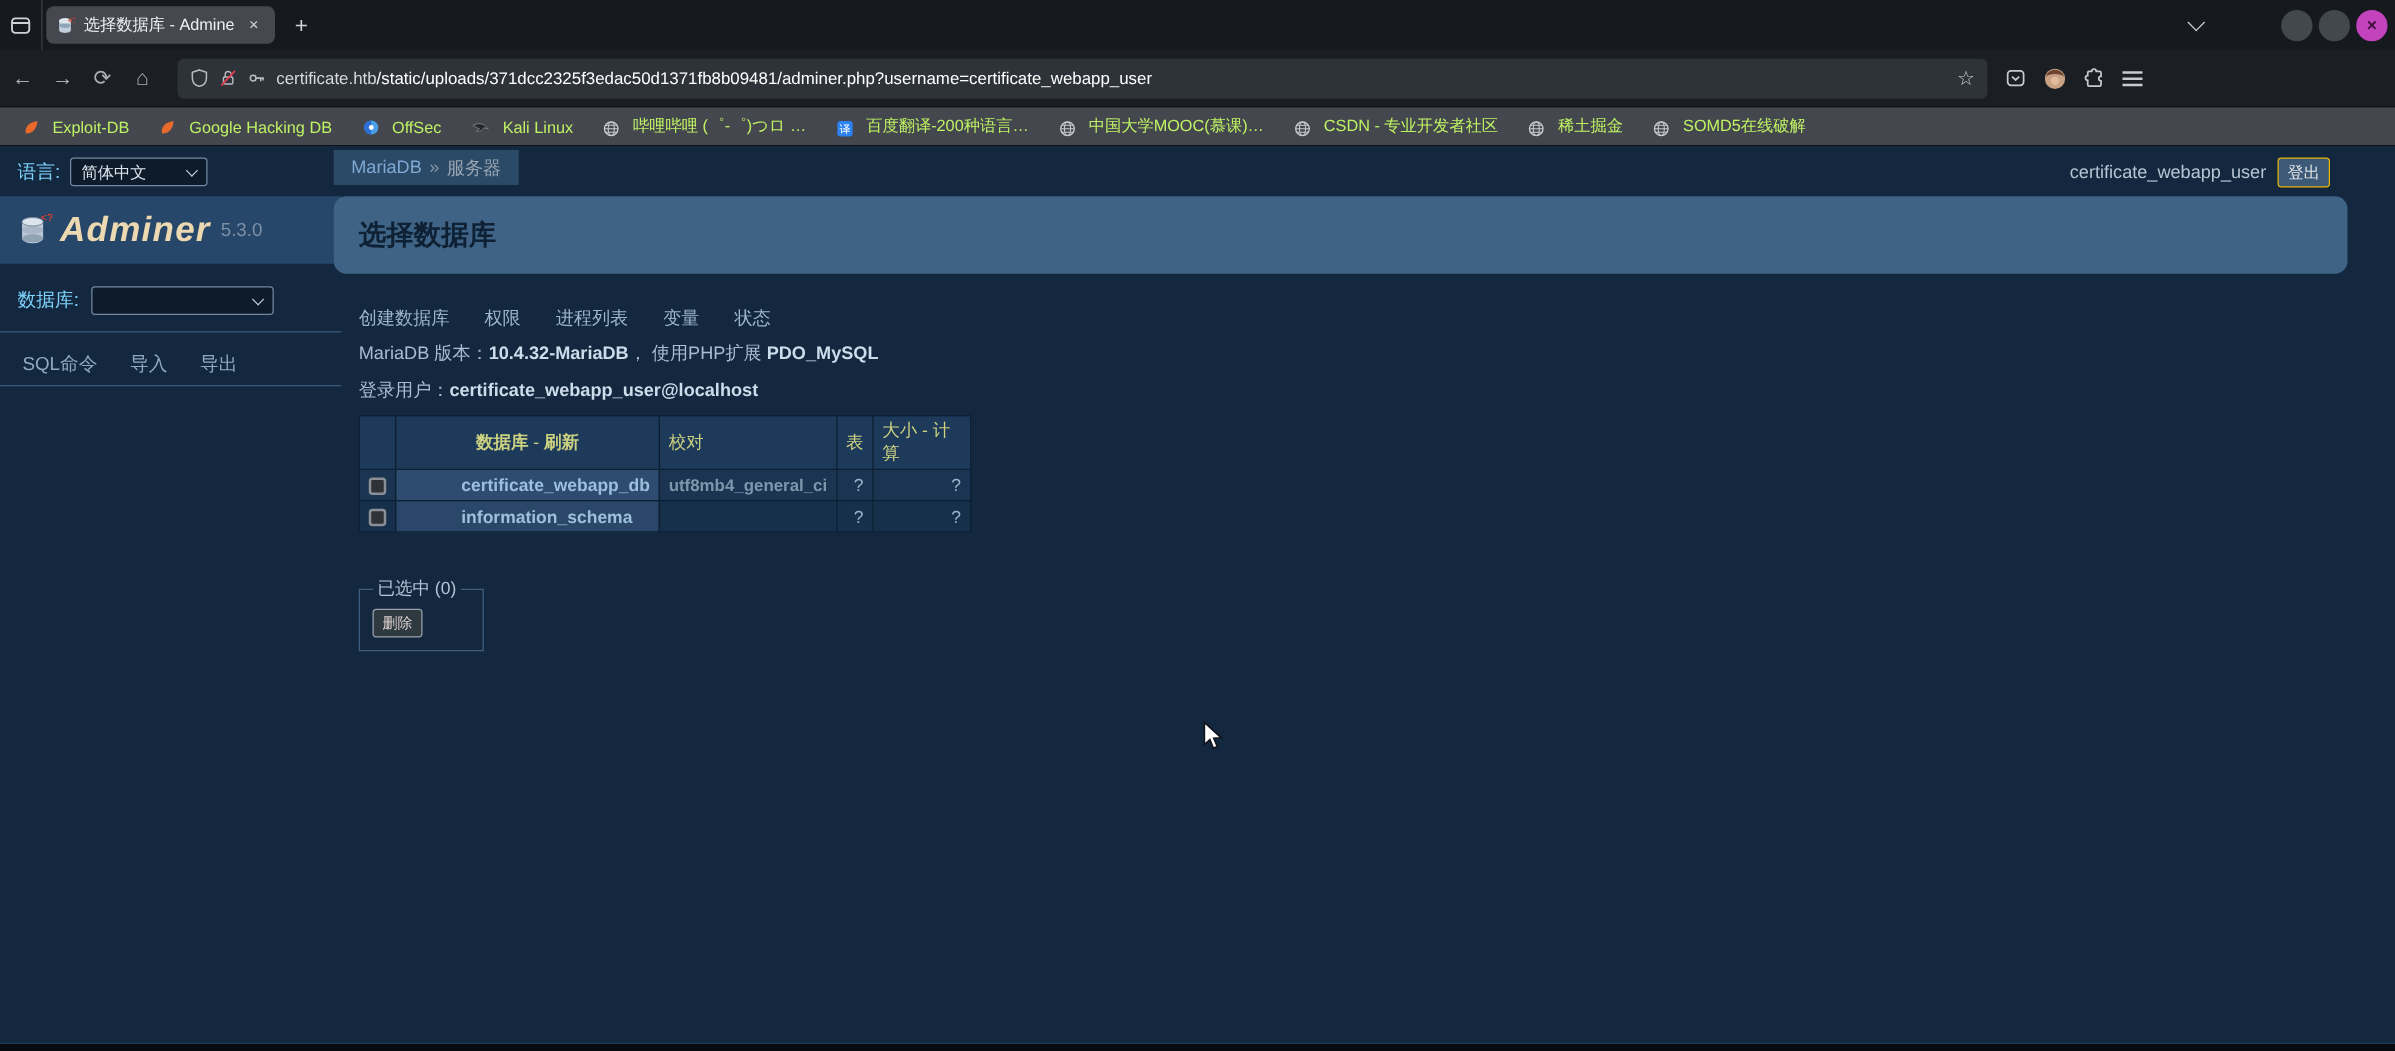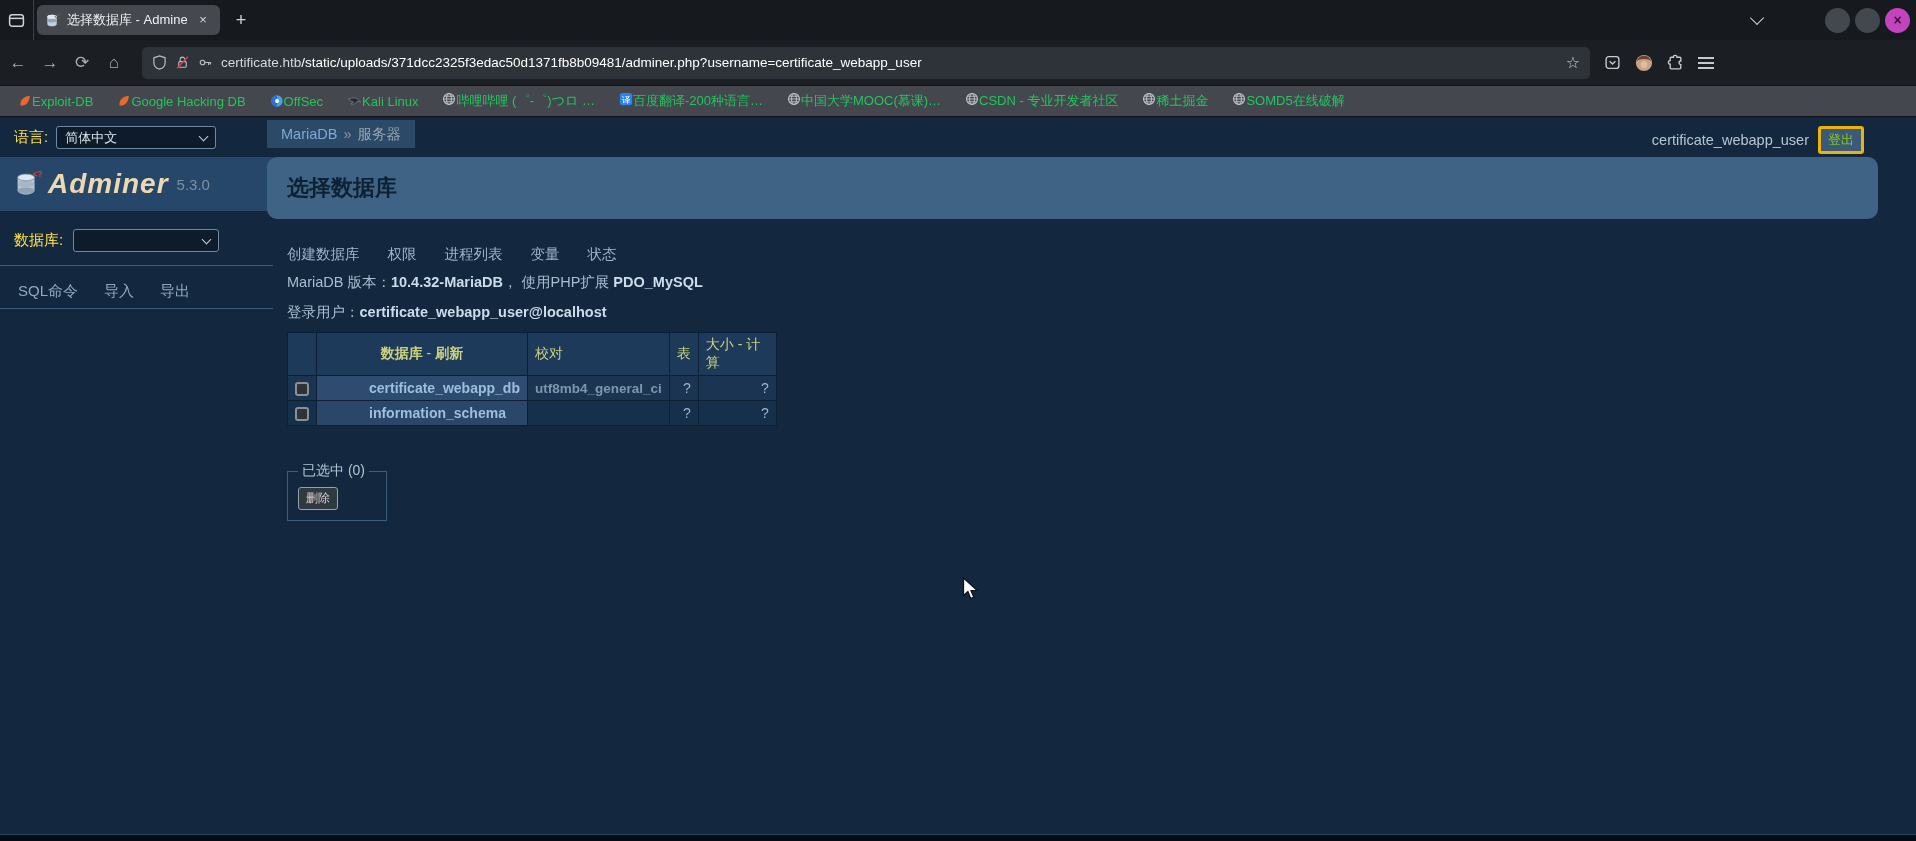--- a/index.html
+++ b/index.html
@@ -33,28 +33,28 @@
   .url-host { color:#d5d8dc; }
   .url-path { color:#ffffff; }
   .url-star { color:#c7cace; font-size:16px; }
   .chromeic { margin-left:14px; display:flex; align-items:center; }
   .burger { width:16px; height:2px; background:#c7cace; position:relative; }
   .burger::before, .burger::after { content:""; position:absolute; left:0; width:16px; height:2px; background:#c7cace; }
   .burger::before { top:-5px; } .burger::after { top:5px; }
 
   .bookmarks { position:absolute; left:0; top:86px; width:1916px; height:31px; background:#44474d;
     display:flex; align-items:center; padding-left:18px; gap:24px; border-bottom:1px solid #0e1116; }
-  .bm { display:flex; align-items:flex-start; gap:0; color:#22c55e; font-size:13px; white-space:nowrap; }
+  .bm { display:flex; align-items:flex-end; gap:10px; color:#bef264; font-size:13px; white-space:nowrap; }
 
   
   .page { position:absolute; left:0; top:117px; width:1916px; height:724px; background:#13283f; }
 
   .sidebar { position:absolute; left:0; top:0; width:273px; height:100%; }
   .lang-row { position:absolute; left:14px; top:9px; display:flex; align-items:center; gap:8px; }
-  .side-label { color:#fde047; font-size:15px; }
+  .side-label { color:#7dd3fc; font-size:15px; }
   .sel { display:flex; align-items:center; justify-content:space-between; background:#0d1b2b;
     border:1px solid #71889f; border-radius:3px; color:#dae2ea; font-size:13px; padding:0 8px; height:23px; }
   .sel-chev { width:7px; height:7px; border-right:1.6px solid #c3ced9; border-bottom:1.6px solid #c3ced9;
     transform:rotate(45deg); margin-top:-3px; }
   .logo-band { position:absolute; left:0; top:40px; width:273px; height:54px; background:#26466a;
     display:flex; align-items:center; padding-left:12px; }
   .logo-name { font-style:italic; font-weight:600; font-size:28px; color:#ecd9b1; margin-left:6px; letter-spacing:1px; }
   .logo-ver { font-size:15px; color:#7d8fa3; margin-left:8px; }
   .db-row { position:absolute; left:14px; top:112px; display:flex; align-items:center; gap:10px; }
   .side-hr { position:absolute; left:0; width:273px; border:0; border-top:1px solid #3c5a7a; }
@@ -65,21 +65,21 @@
   .topbar { position:absolute; left:0; top:3px; width:100%; display:flex; align-items:flex-start;
     justify-content:space-between; }
   .crumb-box { background:#2b4a68; height:28px; display:flex; align-items:center; padding:0 14px;
     font-size:14.5px; gap:6px; }
   .crumb-box a { text-decoration:none; }
   .crumb-server { color:#7fa9d2; }
   .crumb-sep { color:#8b95a0; }
   .crumb-page { color:#9aa5b0; }
   .userbox { display:flex; align-items:center; gap:9px; padding:6px 14px 0 0; }
   .username { color:#b7c5d3; font-size:14.5px; }
-  .logout-btn { background:#3c5a78; border:3px solid #eab308; border-radius:3px; color:#84cc16;
+  .logout-btn { background:#3c5a78; border:1px solid #eab308; border-radius:3px; color:#e5e5e5;
     font-size:13px; padding:2px 7px; font-family:inherit; }
 
   .title-band { position:absolute; left:0; top:40px; width:100%; height:62px; background:#3e6385;
     display:flex; align-items:center;border-radius:10px; }
   .page-title { color:#0e2033; font-size:22px; font-weight:bold; margin-left:20px; }
 
   .actions { position:absolute; left:20px; top:128px; display:flex; gap:28px; }
   .actions a { color:#9db5cc; font-size:14.5px; text-decoration:none; }
 
   .info-line { position:absolute; left:20px; color:#a9bdd0; font-size:14.5px; }
@@ -301,21 +301,21 @@
       </span>
     <span>SOMD5在线破解</span>
   </span>
 </div>
 
 <div class="page">
 
   <div class="sidebar">
     <div class="lang-row">
       <span class="side-label">语言:</span>
-      <div class="sel" style="width:160px">
+      <div class="sel" style="width:110px">
         <span>简体中文</span>
         <span class="sel-chev"></span>
       </div>
     </div>
     <div class="logo-band">
       <span>
         <svg width="30" height="30" viewBox="0 0 32 32">
             <path d="M6 9v14c0 2.4 4.4 4.3 9 4.3s9-1.9 9-4.3V9" fill="#b9c6d3"></path>
             <ellipse cx="15" cy="23" rx="9" ry="3.4" fill="#8fa3b5"></ellipse>
             <ellipse cx="15" cy="16" rx="9" ry="3.4" fill="#a7b7c7"></ellipse>

